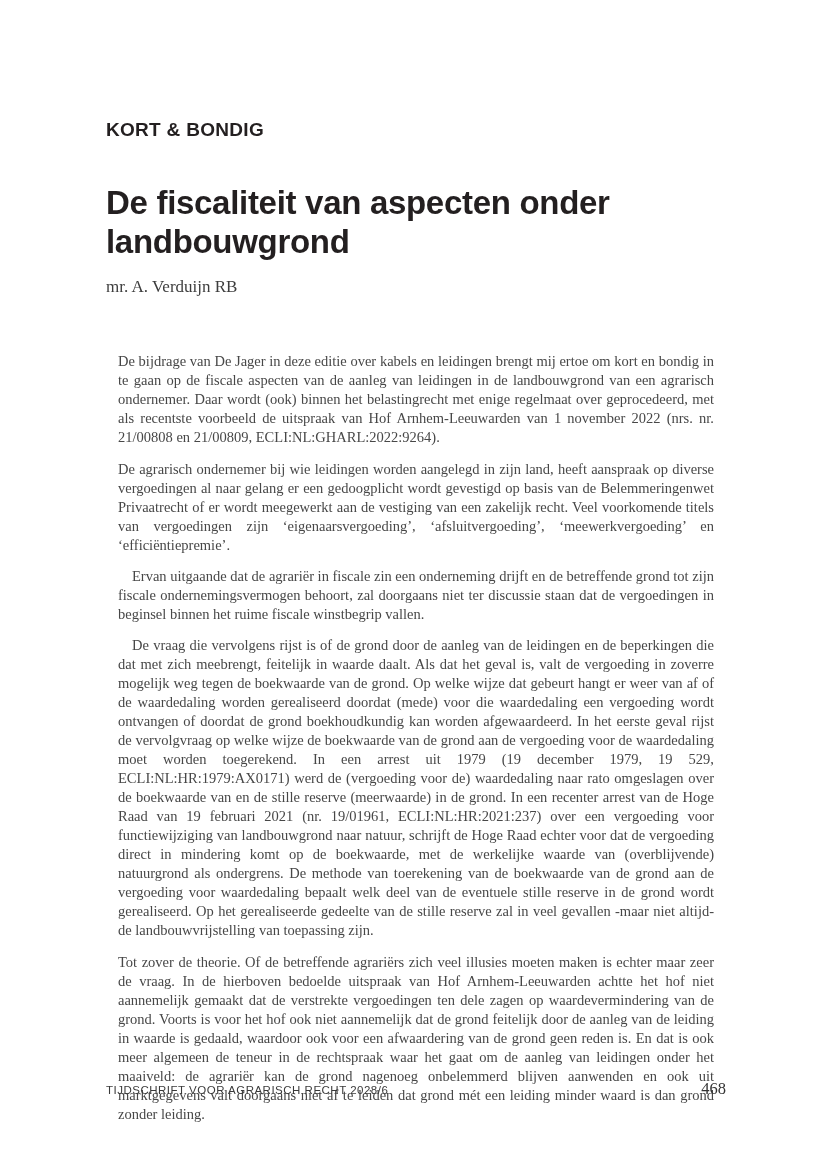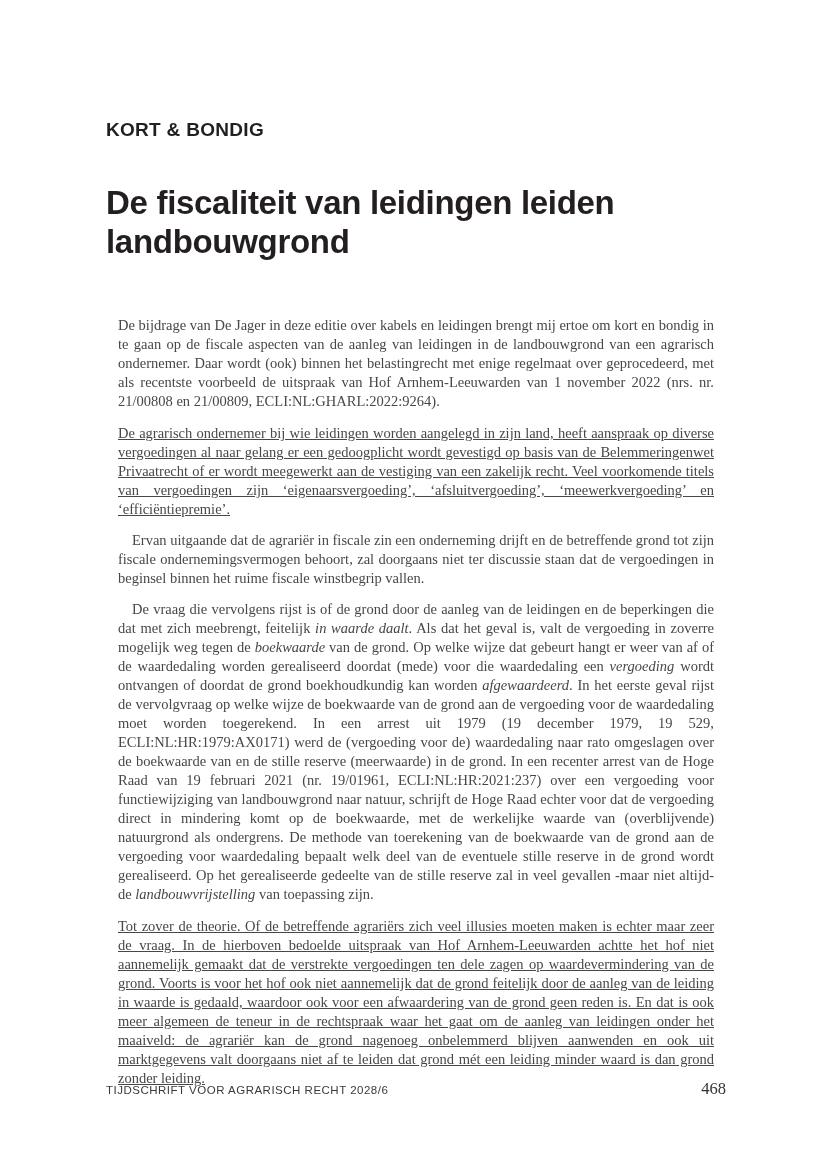--- a/index.html
+++ b/index.html
@@ -51,23 +51,23 @@
     font-family: "Liberation Serif", serif;
     font-size: 14.5px;
     line-height: 19px;
     color: #474747;
     text-align: justify;
   }
   .para {
     margin: 12px;
     padding: 0;
   }
-  .para.gap { margin-top: 13px; text-decoration: underline; }
+  .para.gap { margin-top: 13px; }
   .para.indent { text-indent: 14px; }
-  .it { font-style: italic; }
+  .it { }
   .footer {
     position: absolute;
     left: 106px;
     width: 620px;
     top: 1079px;
     display: flex;
     justify-content: space-between;
     align-items: baseline;
   }
   .journal {
@@ -83,21 +83,22 @@
     font-variant-numeric: oldstyle-nums;
     font-feature-settings: "onum";
   }
 </style>
 </head>
 <body>
 
 <div class="page">
   <div class="content">
     <div class="kicker">KORT &amp; BONDIG</div>
-    <h1 class="title">De fiscaliteit van leidingen leiden landbouwgrond</h1>
+    <h1 class="title">De fiscaliteit van aspecten onder landbouwgrond</h1>
+    <div class="author">mr. A. Verduijn RB</div>
     <div class="article-body">
         <p class="para"><span>De bijdrage van De Jager in deze editie over kabels en leidingen brengt mij ertoe om kort en bondig in te gaan op de fiscale aspecten van de aanleg van leidingen in de landbouwgrond van een agrarisch ondernemer. Daar wordt (ook) binnen het belastingrecht met enige regelmaat over geprocedeerd, met als recentste voorbeeld de uitspraak van Hof Arnhem-Leeuwarden van 1 november 2022 (nrs. nr. 21/00808 en 21/00809, ECLI:NL:GHARL:2022:9264).</span></p>
         <p class="para gap"><span>De agrarisch ondernemer bij wie leidingen worden aangelegd in zijn land, heeft aanspraak op diverse vergoedingen al naar gelang er een gedoogplicht wordt gevestigd op basis van de Belemmeringenwet Privaatrecht of er wordt meegewerkt aan de vestiging van een zakelijk recht. Veel voorkomende titels van vergoedingen zijn ‘eigenaarsvergoeding’, ‘afsluitvergoeding’, ‘meewerkvergoeding’ en ‘efficiëntiepremie’.</span></p>
         <p class="para indent"><span>Ervan uitgaande dat de agrariër in fiscale zin een onderneming drijft en de betreffende grond tot zijn fiscale ondernemingsvermogen behoort, zal doorgaans niet ter discussie staan dat de vergoedingen in beginsel binnen het ruime fiscale winstbegrip vallen.</span></p>
         <p class="para indent"><span>De vraag die vervolgens rijst is of de grond door de aanleg van de leidingen en de beperkingen die dat met zich meebrengt, feitelijk </span><span class="it">in waarde daalt</span><span>. Als dat het geval is, valt de vergoeding in zoverre mogelijk weg tegen de </span><span class="it">boekwaarde</span><span> van de grond. Op welke wijze dat gebeurt hangt er weer van af of de waardedaling worden gerealiseerd doordat (mede) voor die waardedaling een </span><span class="it">vergoeding</span><span> wordt ontvangen of doordat de grond boekhoudkundig kan worden </span><span class="it">afgewaardeerd</span><span>. In het eerste geval rijst de vervolgvraag op welke wijze de boekwaarde van de grond aan de vergoeding voor de waardedaling moet worden toegerekend. In een arrest uit 1979 (19 december 1979, 19 529, ECLI:NL:HR:1979:AX0171) werd de (vergoeding voor de) waardedaling naar rato omgeslagen over de boekwaarde van en de stille reserve (meerwaarde) in de grond. In een recenter arrest van de Hoge Raad van 19 februari 2021 (nr. 19/01961, ECLI:NL:HR:2021:237) over een vergoeding voor functiewijziging van landbouwgrond naar natuur, schrijft de Hoge Raad echter voor dat de vergoeding direct in mindering komt op de boekwaarde, met de werkelijke waarde van (overblijvende) natuurgrond als ondergrens. De methode van toerekening van de boekwaarde van de grond aan de vergoeding voor waardedaling bepaalt welk deel van de eventuele stille reserve in de grond wordt gerealiseerd. Op het gerealiseerde gedeelte van de stille reserve zal in veel gevallen -maar niet altijd- de </span><span class="it">landbouwvrijstelling</span><span> van toepassing zijn.</span></p>
         <p class="para gap"><span>Tot zover de theorie. Of de betreffende agrariërs zich veel illusies moeten maken is echter maar zeer de vraag. In de hierboven bedoelde uitspraak van Hof Arnhem-Leeuwarden achtte het hof niet aannemelijk gemaakt dat de verstrekte vergoedingen ten dele zagen op waardevermindering van de grond. Voorts is voor het hof ook niet aannemelijk dat de grond feitelijk door de aanleg van de leiding in waarde is gedaald, waardoor ook voor een afwaardering van de grond geen reden is. En dat is ook meer algemeen de teneur in de rechtspraak waar het gaat om de aanleg van leidingen onder het maaiveld: de agrariër kan de grond nagenoeg onbelemmerd blijven aanwenden en ook uit marktgegevens valt doorgaans niet af te leiden dat grond mét een leiding minder waard is dan grond zonder leiding.</span></p>
       </div>
   </div>
   <div class="footer">
     <span class="journal">TIJDSCHRIFT VOOR AGRARISCH RECHT 2028/6</span>

